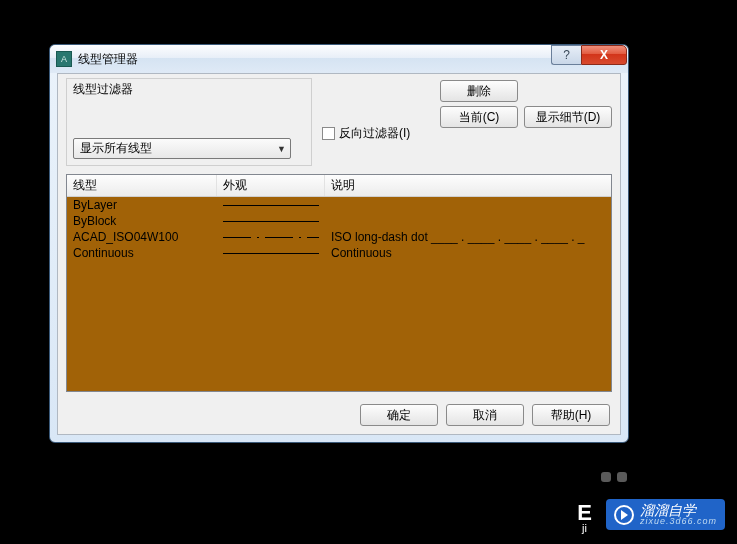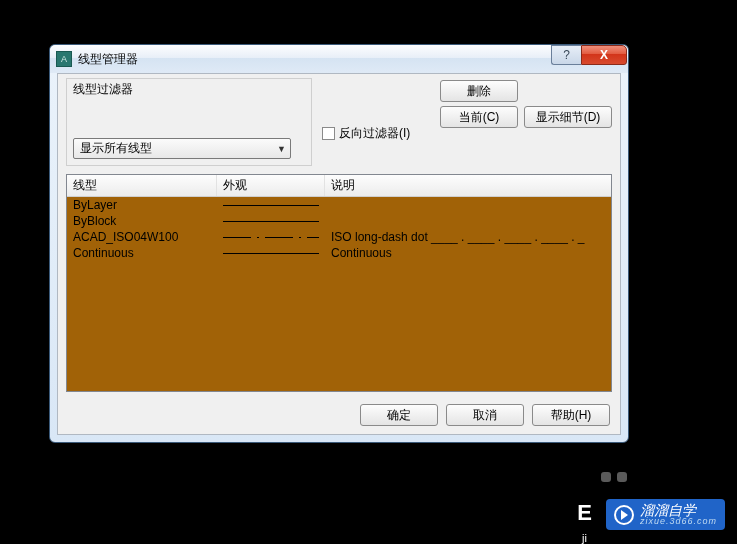--- a/index.html
+++ b/index.html
@@ -180,21 +180,21 @@
   }
   .play-ic {
     width: 20px; height: 20px; border: 2px solid #fff; border-radius: 50%;
     display:flex; align-items:center; justify-content:center;
   }
   .play-tri { width:0; height:0; border-left: 7px solid #fff; border-top:5px solid transparent; border-bottom:5px solid transparent; margin-left:2px;}
   .logo-text { display:flex; flex-direction:column; line-height:1;font-style:italic; }
   .logo-text .cn { font-size: 14px; color:#fff; }
   .logo-text .en { font-size: 9px; color:#bcd8f1; letter-spacing:1px;}
   .side-letters { position:absolute; right: 145px; bottom: 18px; color:#fff; font-size: 22px; font-weight:bold; font-family: Arial;}
-  .side-ji { position:absolute; right: 150px; bottom: 0; color:#fff; font-size: 11px; font-family: Arial;}
+  .side-ji { position:absolute; right: 150px; bottom: 10px; color:#fff; font-size: 11px; font-family: Arial;}
 </style>
 </head>
 <body>
 
 <div class="dialog">
   <div class="titlebar">
     <div class="title-icon">
         <span>A</span>
       </div>
     <div class="title-text">线型管理器</div>

